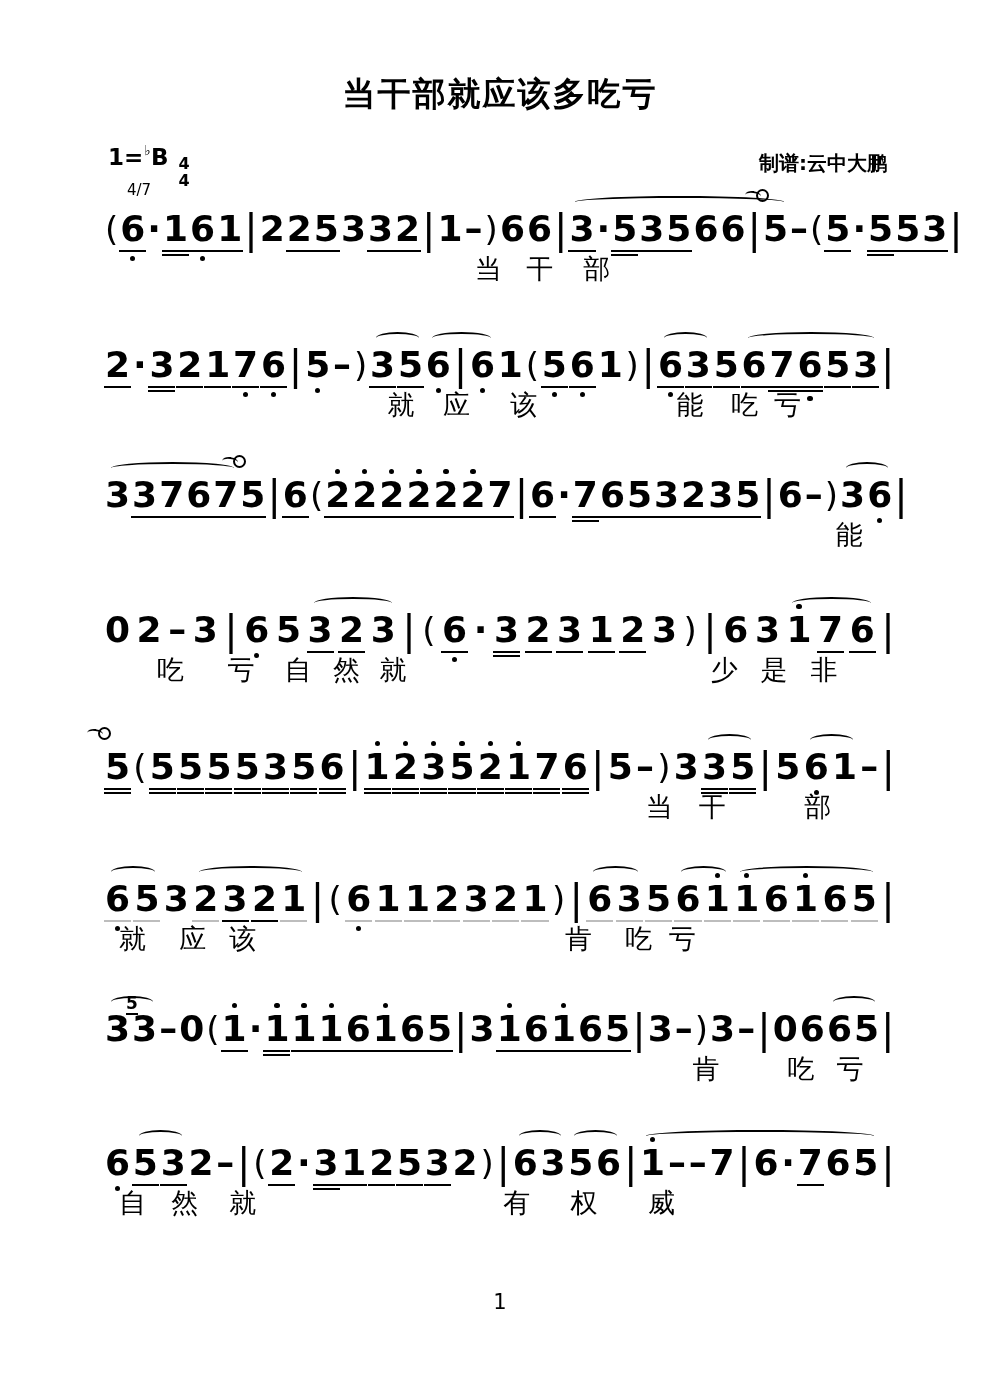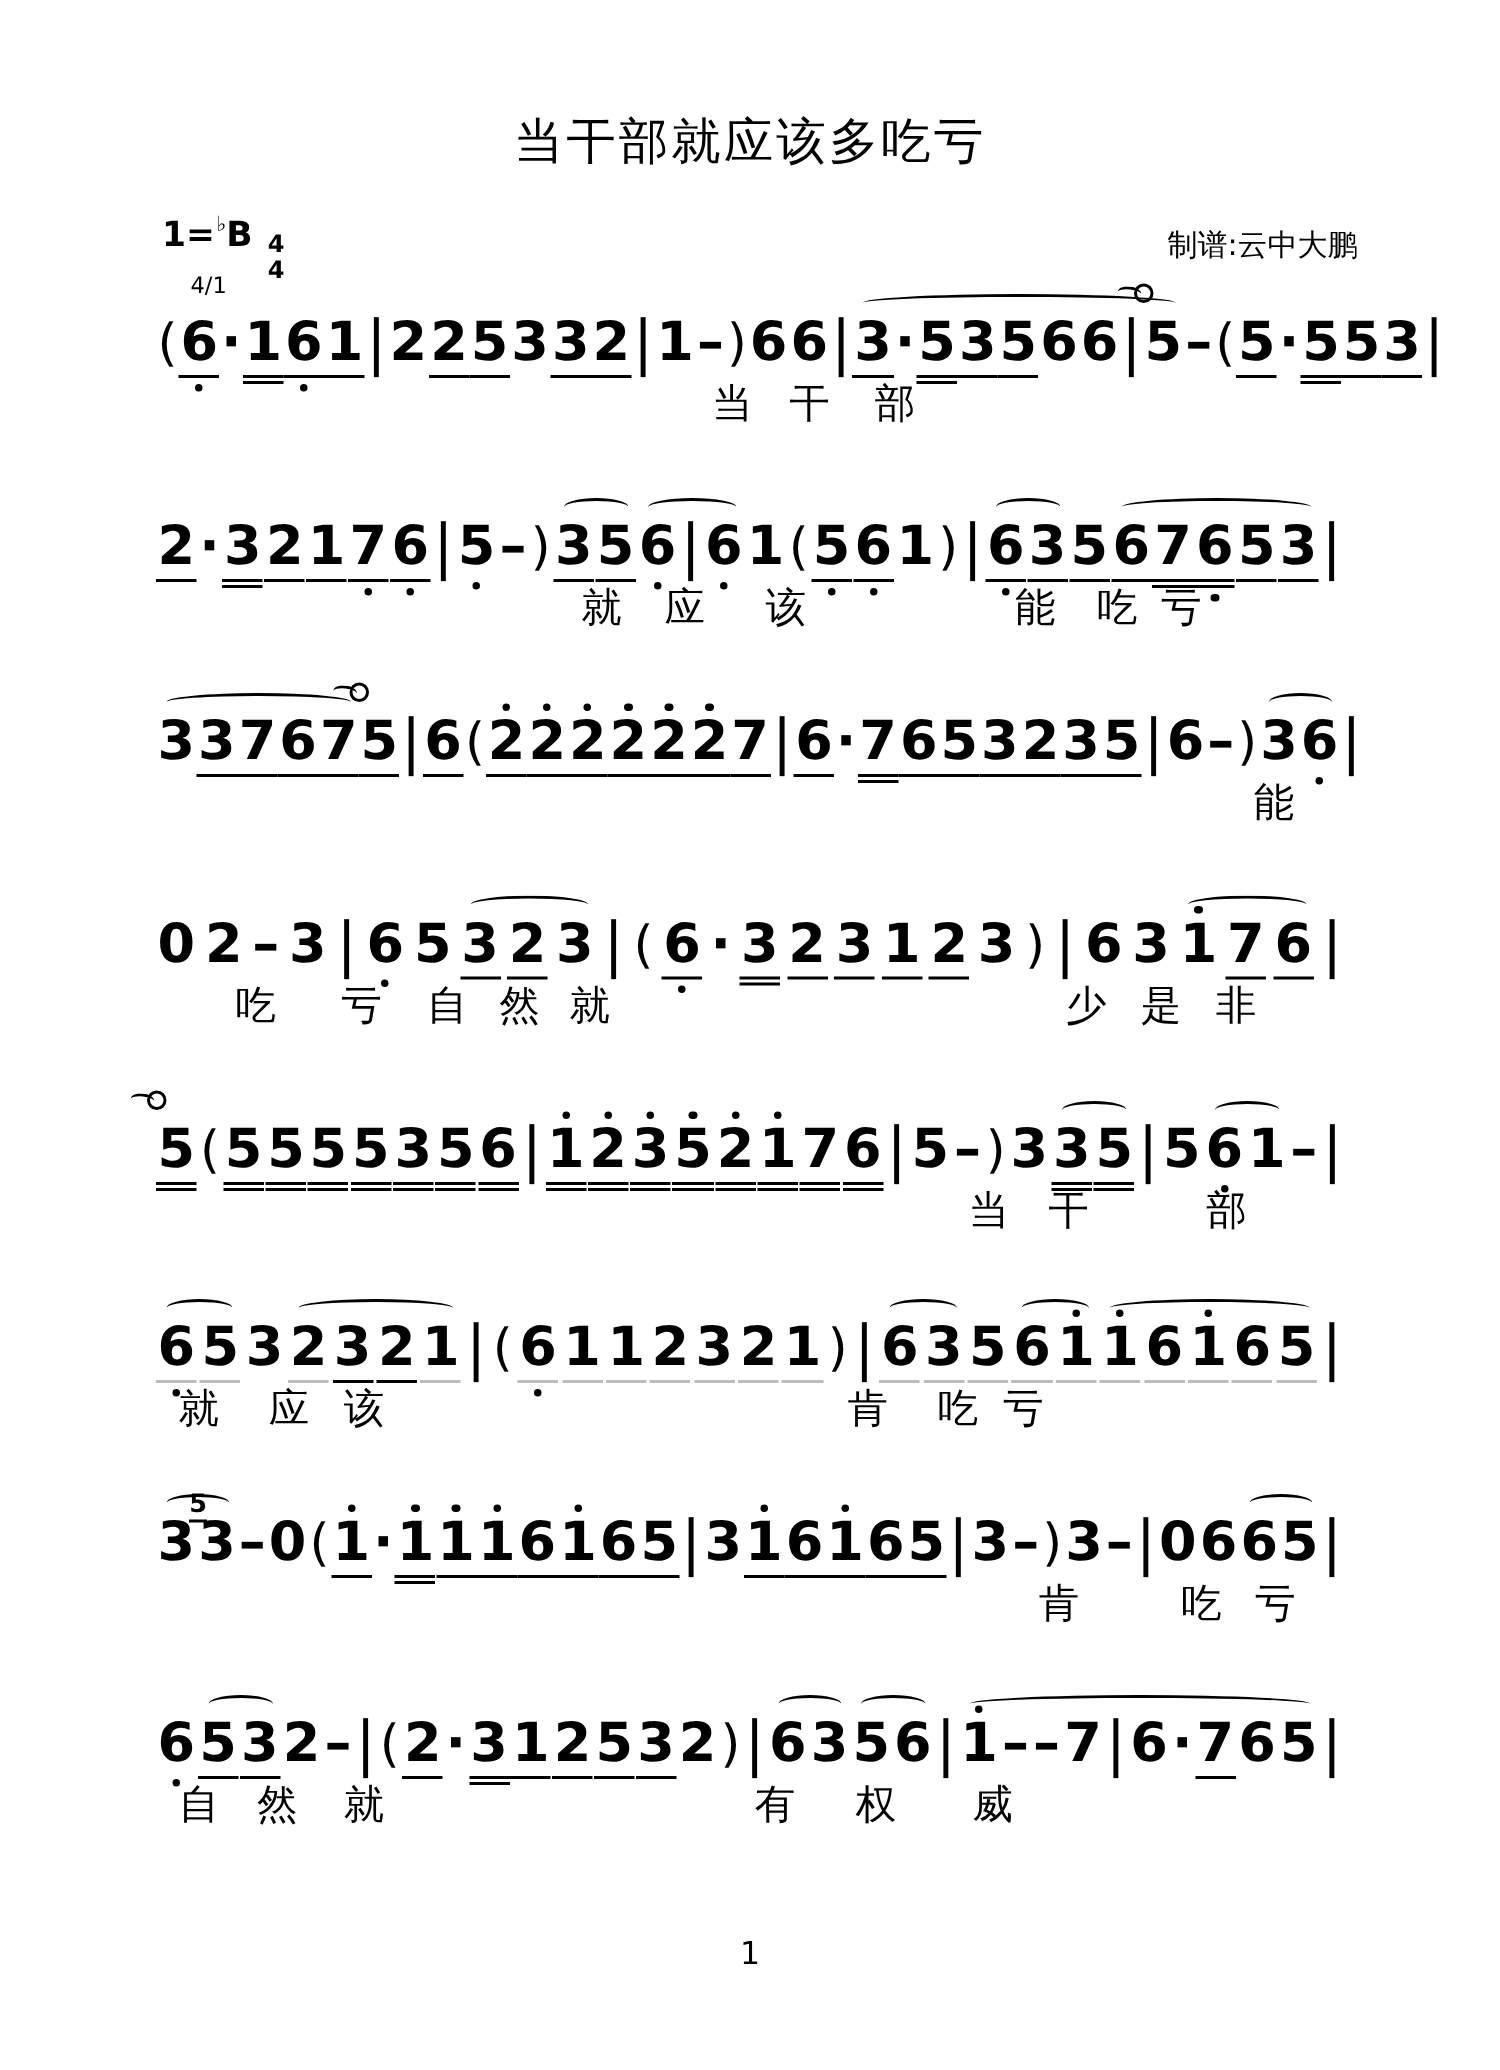--- a/index.html
+++ b/index.html
@@ -1,29 +1,29 @@
 <!DOCTYPE html>
 <html><head>
 <meta charset="utf-8">
 <style>
   html,body{margin:0;padding:0;}
   body{background:#e8e8e8;font-family:"DejaVu Sans",sans-serif;}
   #page{position:relative;width:1000px;height:1380px;background:#ffffff;margin:0 auto;overflow:hidden;color:#000;}
 
   
   .title{position:absolute;top:72px;left:0;width:100%;text-align:center;
-         font-size:33px;font-weight:400;letter-spacing:2px;}
+         font-size:33px;font-weight:700;letter-spacing:2px;}
   .subtitle{position:absolute;top:118px;left:0;width:100%;text-align:center;
          font-size:24px;font-weight:500;letter-spacing:1px;}
   .keysig{position:absolute;top:142px;left:108px;font-size:23px;font-weight:700;}
   .keysig .flat{font-size:14px;vertical-align:10px;margin-left:1px;}
   .meter{display:inline-flex;flex-direction:column;align-items:center;
          font-size:16px;font-weight:700;line-height:1.05;vertical-align:-4px;margin-left:10px;}
   .tempo{position:absolute;top:181px;left:127px;font-size:15px;font-weight:500;}
-  .credit{position:absolute;top:150px;right:95px;font-size:20px;font-weight:400;}
+  .credit{position:absolute;top:150px;right:113px;font-size:20px;font-weight:700;}
   .pagenum{position:absolute;top:1290px;left:0;width:100%;text-align:center;font-size:21px;font-weight:500;}
 
   
   .system{position:absolute;left:104px;width:792px;}
   .notes{position:relative;display:flex;justify-content:space-between;
          align-items:flex-end;height:46px;}
   .tok{position:relative;display:inline-block;font-family:"DejaVu Sans",sans-serif;
        font-size:36px;font-weight:700;line-height:38px;padding:0 1px;}
   .bar{font-weight:400;font-size:40px;line-height:38px;}
   .paren{font-weight:400;font-size:34px;}
@@ -49,21 +49,21 @@
 
 <div id="page">
   <div class="title">当干部就应该多吃亏</div>
 
   <div class="keysig"><span>1=</span><span class="flat">♭</span><span>B</span><span class="meter">
         <span>4</span>
         <span>4</span>
       </span>
   </div>
 
-  <div class="tempo">4/1</div>
+  <div class="tempo">4/7</div>
   <div class="credit">制谱:云中大鹏</div>
 
   <div id="score">
       <div class="system" style="top: 202px;">
         <div class="notes">
           <span class="tok paren">(</span>
           <span class="tok">6<i class="ul" style="bottom: -4px;"></i><i class="od" style="bottom: -13px;"></i></span>
           <span class="tok augdot">·</span>
           <span class="tok">1<i class="ul" style="bottom: -4px;"></i><i class="ul" style="bottom: -8px;"></i></span>
           <span class="tok">6<i class="ul" style="bottom: -4px;"></i><i class="od" style="bottom: -13px;"></i></span>

